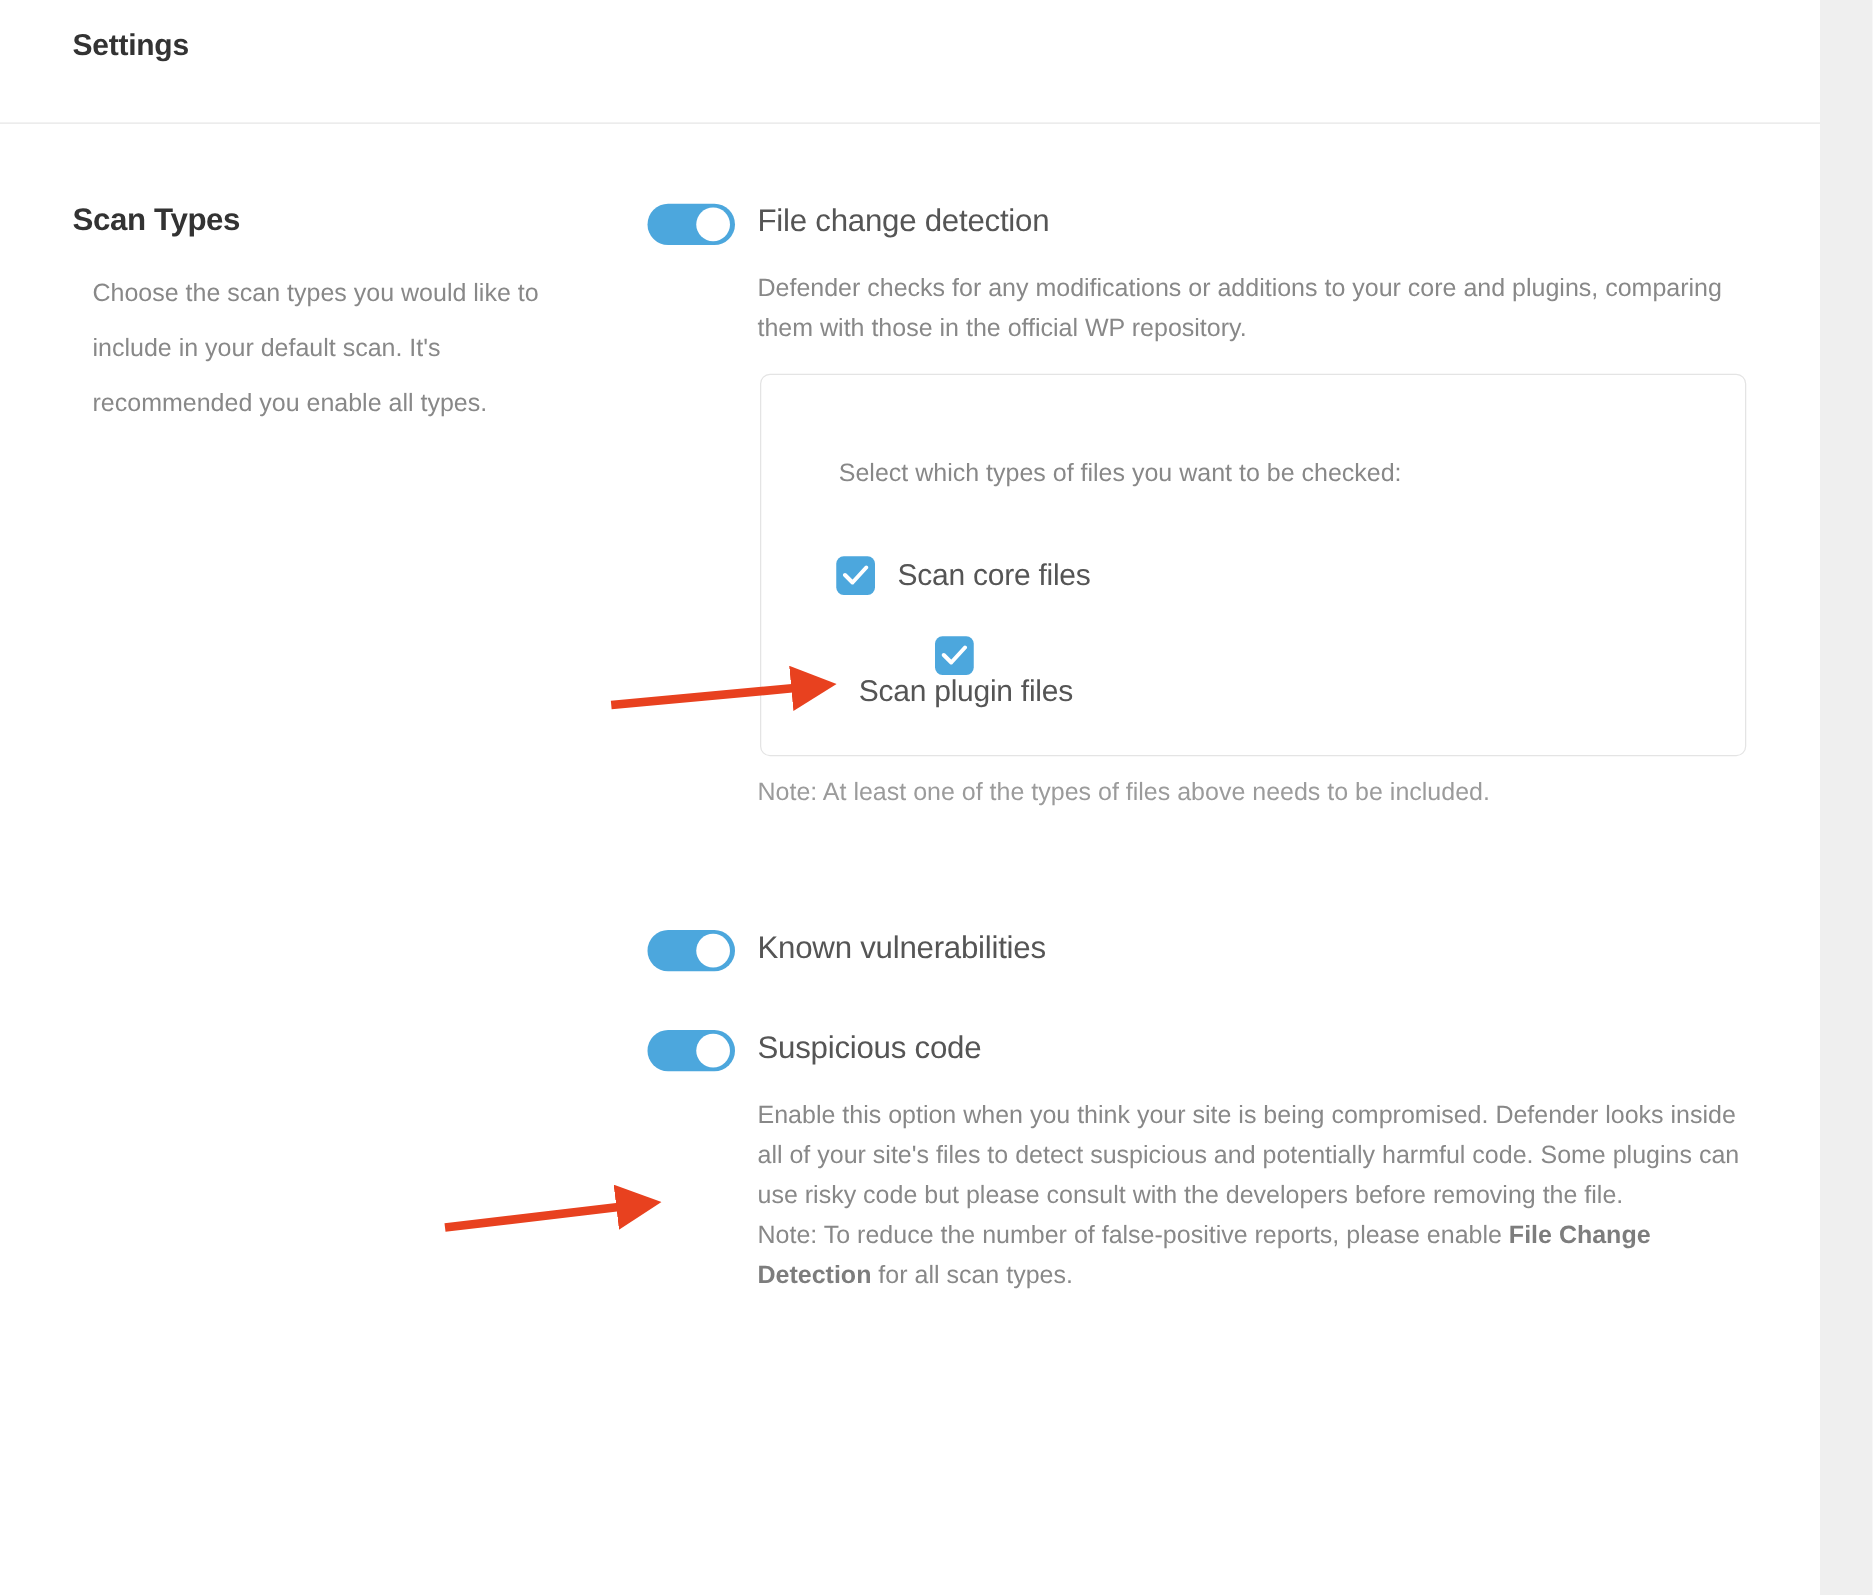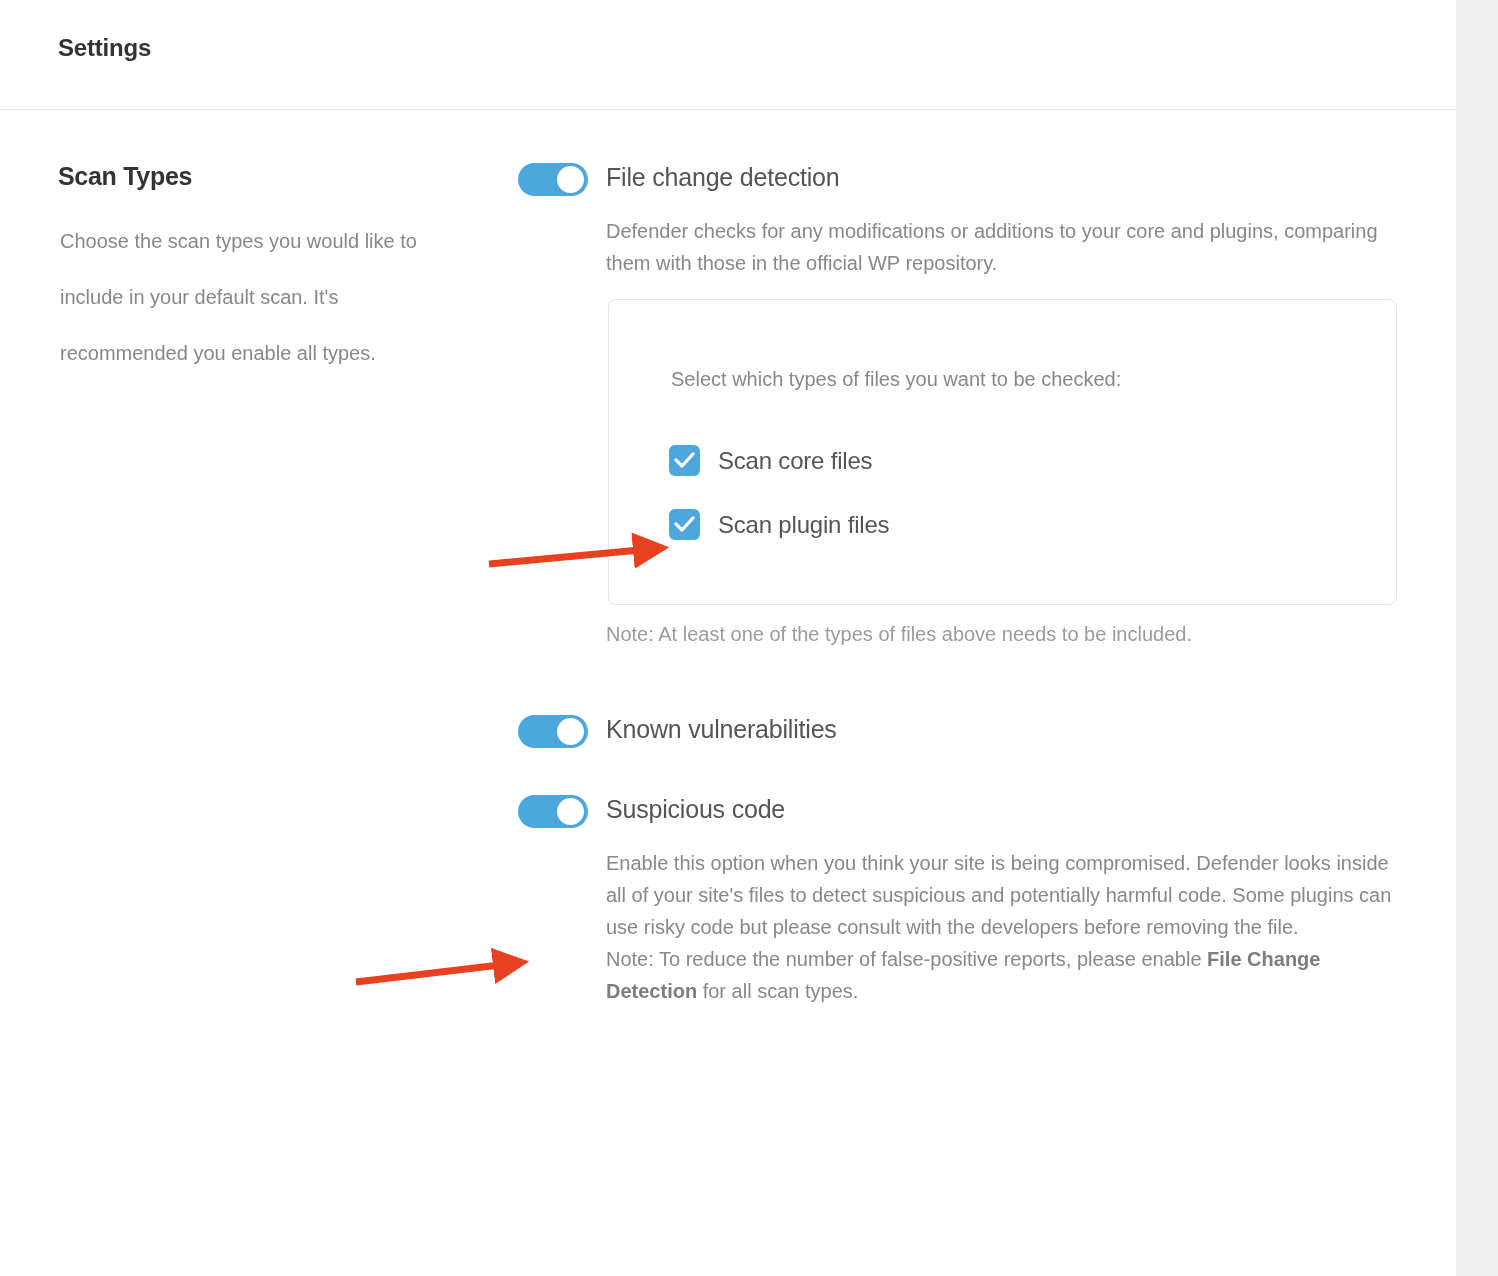--- a/index.html
+++ b/index.html
@@ -18,21 +18,21 @@
     position: absolute;
     left: 0;
     top: 0;
     width: 1456px;
     height: 1276px;
     background: #ffffff;
   }
   .card-header {
     position: absolute;
     left: 0;
-    top: 11px;
+    top: 0;
     width: 1456px;
     height: 99px;
     border-bottom: 1px solid #e6e6e6;
   }
   .card-title {
     position: absolute;
     left: 58px;
     top: 23px;
     font-size: 24px;
     font-weight: bold;
@@ -54,23 +54,23 @@
   }
   .section-heading {
     font-size: 25px;
     font-weight: bold;
     color: #333333;
     letter-spacing: -0.3px;
     margin: 0 0 22px 0;
   }
   .section-desc {
     font-size: 20px;
-    line-height: 56px;
+    line-height: 44px;
     color: #888888;
-    margin: 2px;
+    margin: 16px;
     width: 390px;
   }
   
   .right-col {
     position: absolute;
     left: 518px;
     top: 60px;
     width: 900px;
   }
   .opt-block { position: relative; }
@@ -130,21 +130,21 @@
     font-size: 20px;
     color: #888888;
   }
   .check-row {
     position: absolute;
     left: 60px;
     display: flex;
     align-items: center;
   }
   .check-row.r1 { top: 145px; }
-  .check-row.r2 { top: 209px; }
+  .check-row.r2 { top: 209px; flex-direction: column; }
   .checkbox {
     width: 31px;
     height: 31px;
     border-radius: 6px;
     background: #4ca7dd;
     flex: 0 0 auto;
     position: relative;
   }
   .checkbox svg {
     position: absolute;
@@ -217,21 +217,21 @@
                 <polyline points="2,9 8,15 19,3" fill="none" stroke="#ffffff" stroke-width="3.2" stroke-linecap="round" stroke-linejoin="round"></polyline>
               </svg>
             </div>
             <div class="check-label">Scan plugin files</div>
           </div>
         </div>
 
         <div class="note-line">Note: At least one of the types of files above needs to be included.</div>
       </div>
 
-      <div class="opt-block" style="margin-top:65px;">
+      <div class="opt-block" style="margin-top:94px;">
         <div class="opt-row">
           <div class="toggle">
             <div class="knob"></div>
           </div>
           <div class="opt-label">Known vulnerabilities</div>
         </div>
       </div>
 
       <div class="opt-block" style="margin-top:36px;">
         <div class="opt-row">

